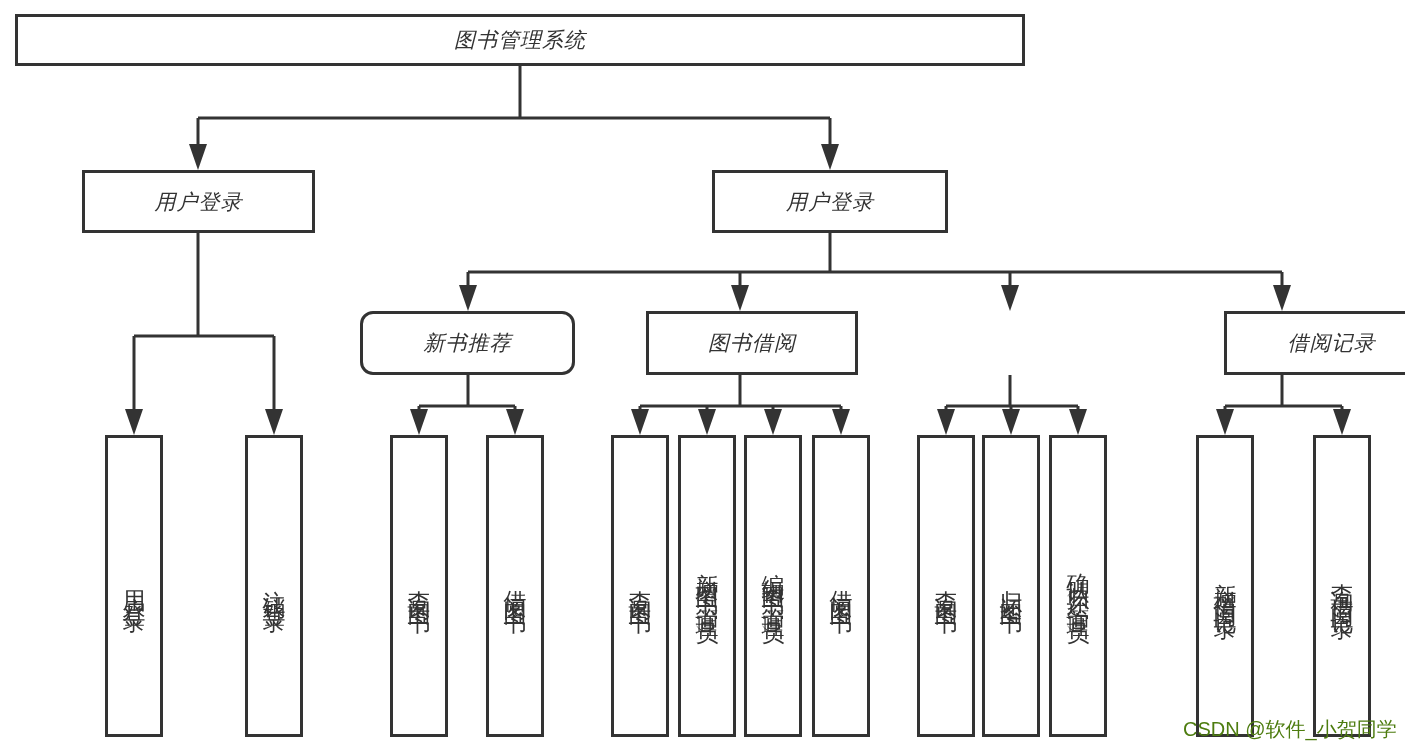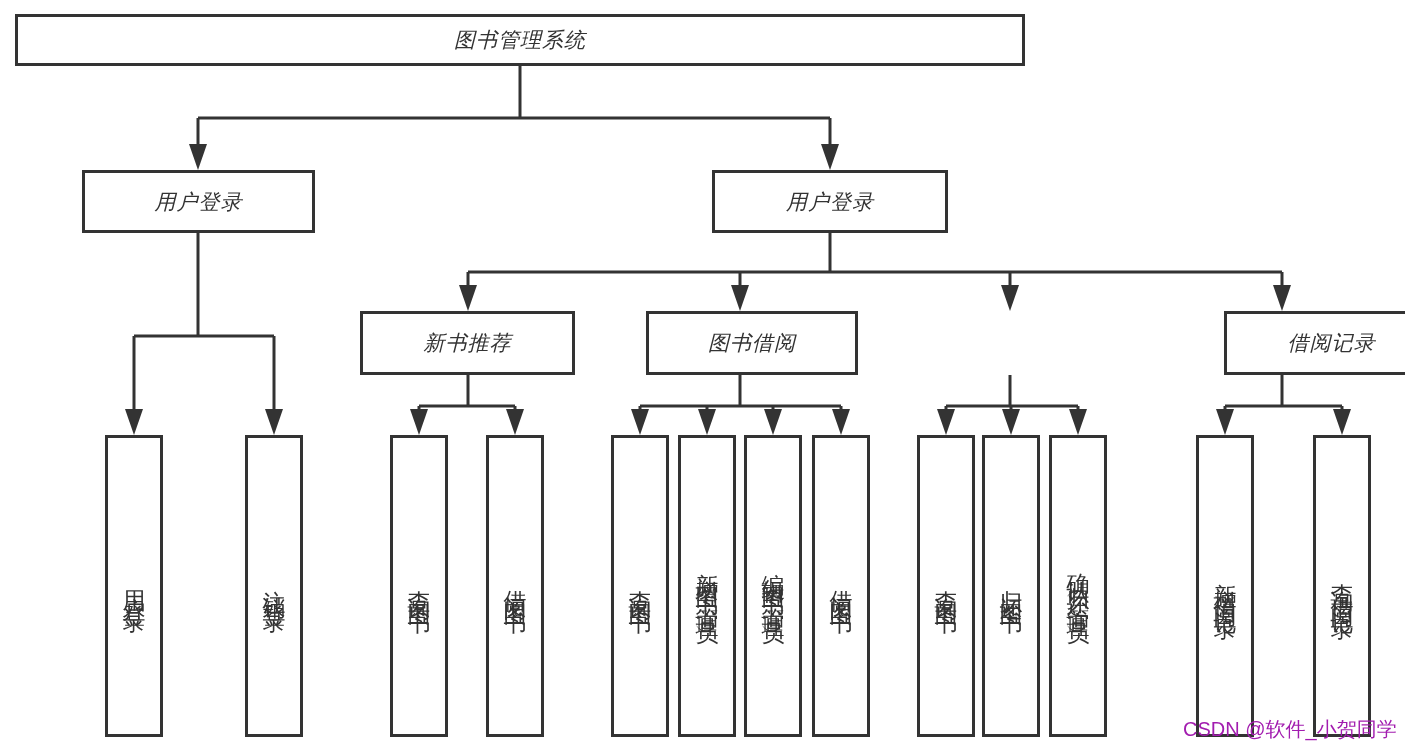--- a/index.html
+++ b/index.html
@@ -48,21 +48,21 @@
     font-size: 23px;
     letter-spacing: 7px;
     line-height: 1;
     color: #333333;
   }
   .watermark {
     position: absolute;
     left: 1183px;
     top: 716px;
     font-size: 20px;
-    color: #a21caf;
+    color: #4d7c0f;
     white-space: nowrap;
     z-index: 5;
   }
 </style>
 </head>
 <body>
 
 <div id="canvas">
 
   <svg id="wires" viewBox="0 0 1405 747" xmlns="http://www.w3.org/2000/svg">
@@ -118,21 +118,21 @@
       <polygon points="1216,409 1234,409 1225,435" fill="#333333"></polygon>
       <path d="M1342 406 V411" stroke="#333333" stroke-width="3" fill="none"></path>
       <polygon points="1333,409 1351,409 1342,435" fill="#333333"></polygon>
     </svg>
 
   <div class="node h" style="left:15px; top:14px; width:1010px; height:52px;">图书管理系统</div>
 
   <div class="node h" style="left:82px; top:170px; width:233px; height:63px;">用户登录</div>
   <div class="node h" style="left:712px; top:170px; width:236px; height:63px;">用户登录</div>
 
-  <div class="node h" style="left:360px; top:311px; width:215px; height:64px;">新书推荐</div>
+  <div class="node h" style="left:360px; top:311px; width:215px; height:64px;border-radius:13px;">新书推荐</div>
   <div class="node h" style="left:634px; top:311px; width:212px; height:64px;margin-left:12px;">图书借阅</div>
   <div class="node h" style="left:1224px; top:311px; width:215px; height:64px;">借阅记录</div>
 
   <div class="node leaf" style="left:105px;">
     <span class="vtext">用户登录</span>
     </div>
   <div class="node leaf" style="left:245px;">
     <span class="vtext">注销登录</span>
     </div>
 

